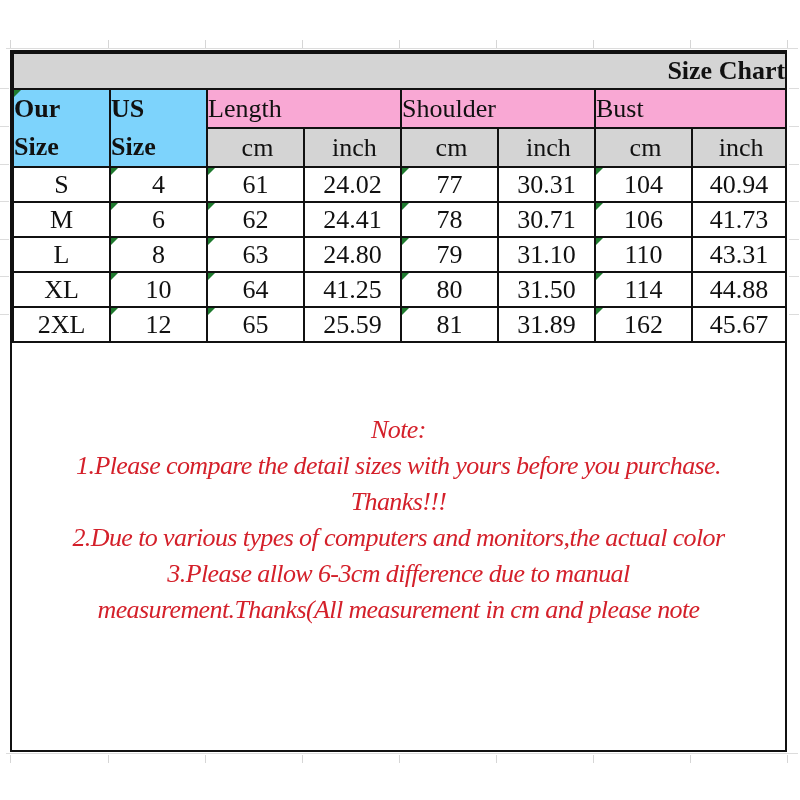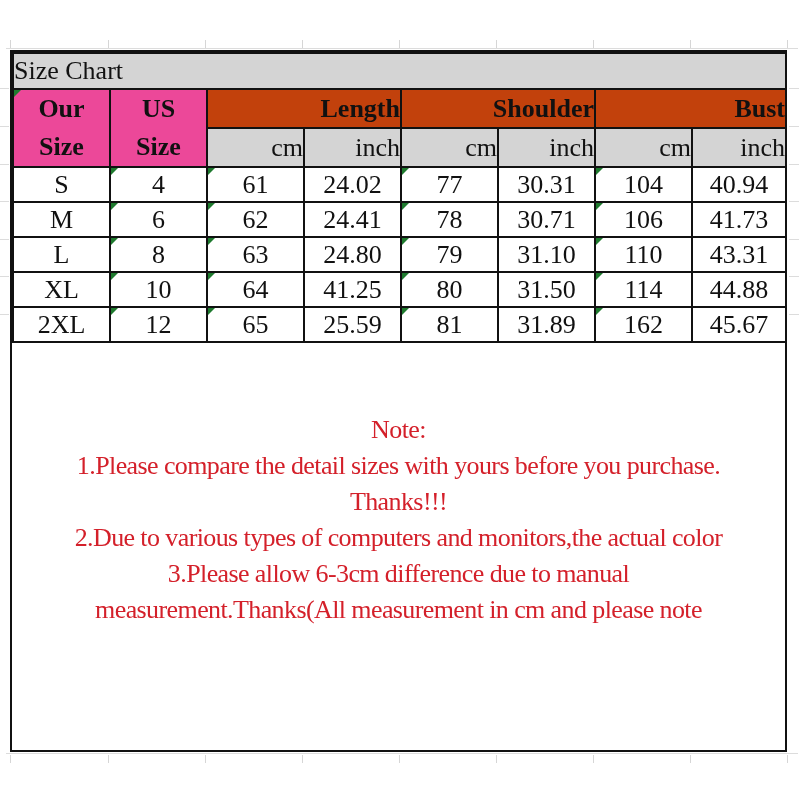--- a/index.html
+++ b/index.html
@@ -14,33 +14,33 @@
       border: 2px solid #111; box-sizing: border-box; background: #fff;
     }
     table.chart {
       position: absolute; left: 0; top: 0; width: 773px;
       border-collapse: collapse; table-layout: fixed;
     }
     table.chart td {
       border: 2px solid #111; padding: 0; color: #111;
       font-size: 26px; line-height: 1; position: relative; overflow: hidden;
     }
-    .title-cell { background: #d4d4d4; height: 34px; text-align: left; font-weight: normal; font-size: 25px; }
-    .group-cell { background: #c2410c; height: 34px; text-align: right; font-weight: bold; font-size: 25px; }
-    .sub-cell { background: #d4d4d4; height: 34px; text-align: right; padding-left: 4px !important; font-size: 25px; margin-left: 17px; }
-    .rowhead-cell { background: #ec4899; text-align: center; font-weight: bold; font-size: 25px; line-height: 38px !important; }
+    .title-cell { background: #d4d4d4; height: 34px; text-align: right; font-weight: bold; font-size: 25px; }
+    .group-cell { background: #f9a8d4; height: 34px; text-align: left; font-weight: normal; font-size: 25px; }
+    .sub-cell { background: #d4d4d4; height: 34px; text-align: center; padding-left: 4px !important; font-size: 25px; margin-left: 17px; }
+    .rowhead-cell { background: #7dd3fc; text-align: left; font-weight: bold; font-size: 25px; line-height: 38px !important; }
     .data-cell { background: #ffffff; height: 33px; text-align: center; font-size: 26px; }
     .tri::before {
       content: ""; position: absolute; left: 0; top: 0; width: 0; height: 0;
       border-top: 7px solid #1e7a2e; border-right: 7px solid transparent;
     }
     .note {
       position: absolute; left: 0; right: 0; top: 300px; bottom: 0;
       display: flex; flex-direction: column; align-items: center; justify-content: flex-start;
-      padding-top: 60px; box-sizing: border-box;
+      padding-top: 60px; box-sizing: border-box; font-style: italic;
     }
     .note-line {
       color: #d4202a; font-size: 26px; line-height: 36px; text-align: center;
       letter-spacing: -0.6px; white-space: nowrap;
     }
   </style>
 </head>
 <body>
 
 <div class="gridline-h" style="left:6px; top:48px; width:792px;"></div>

